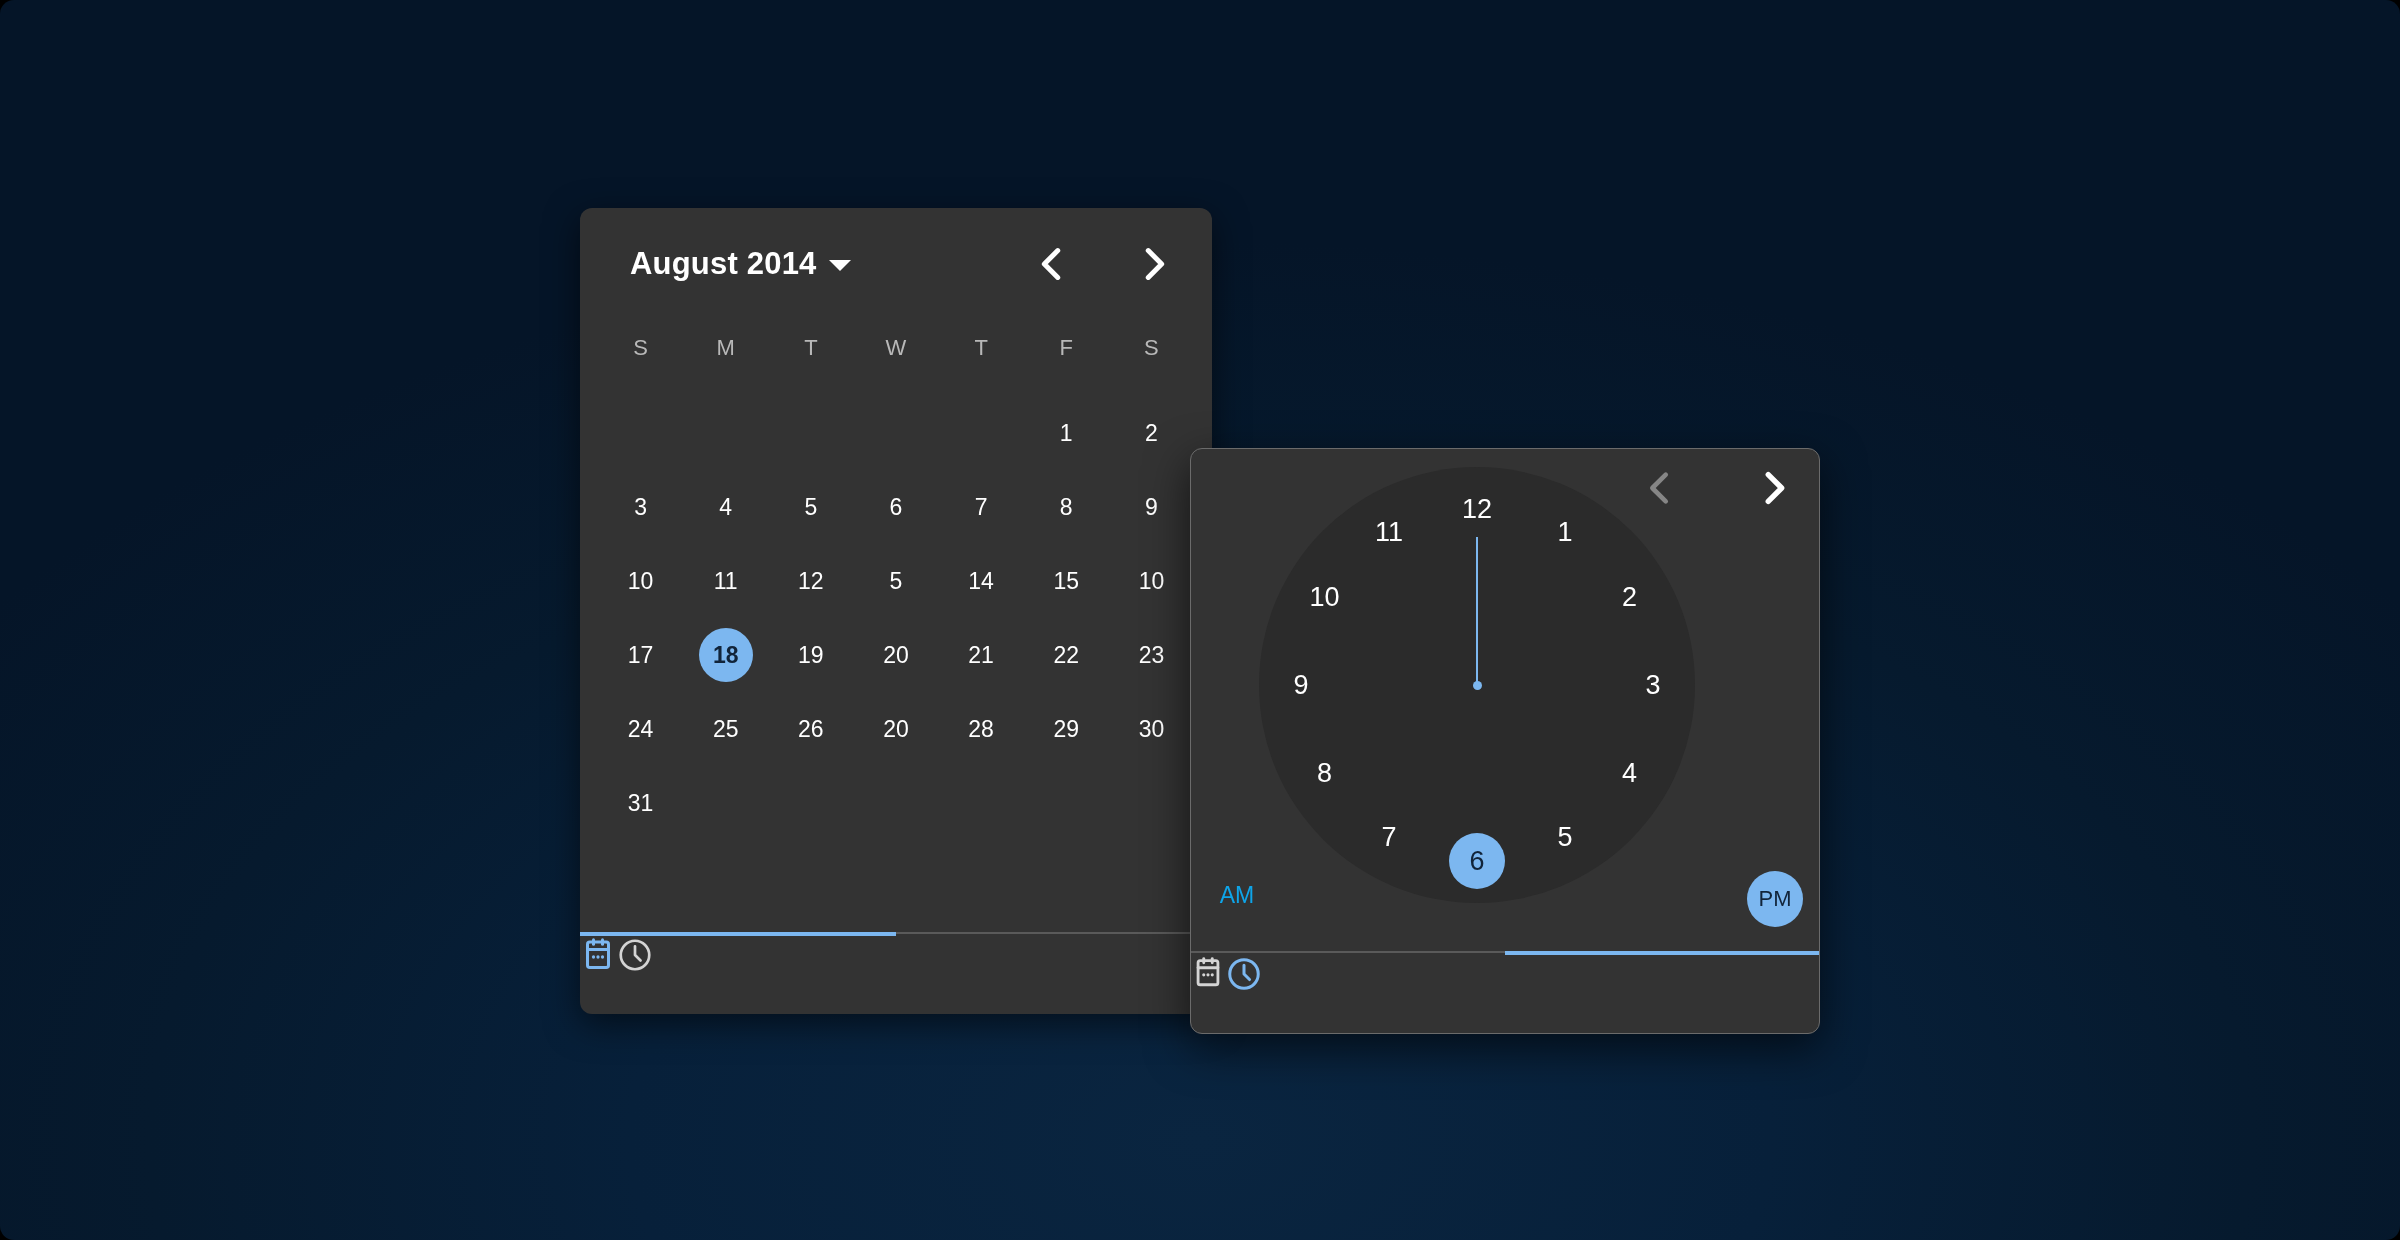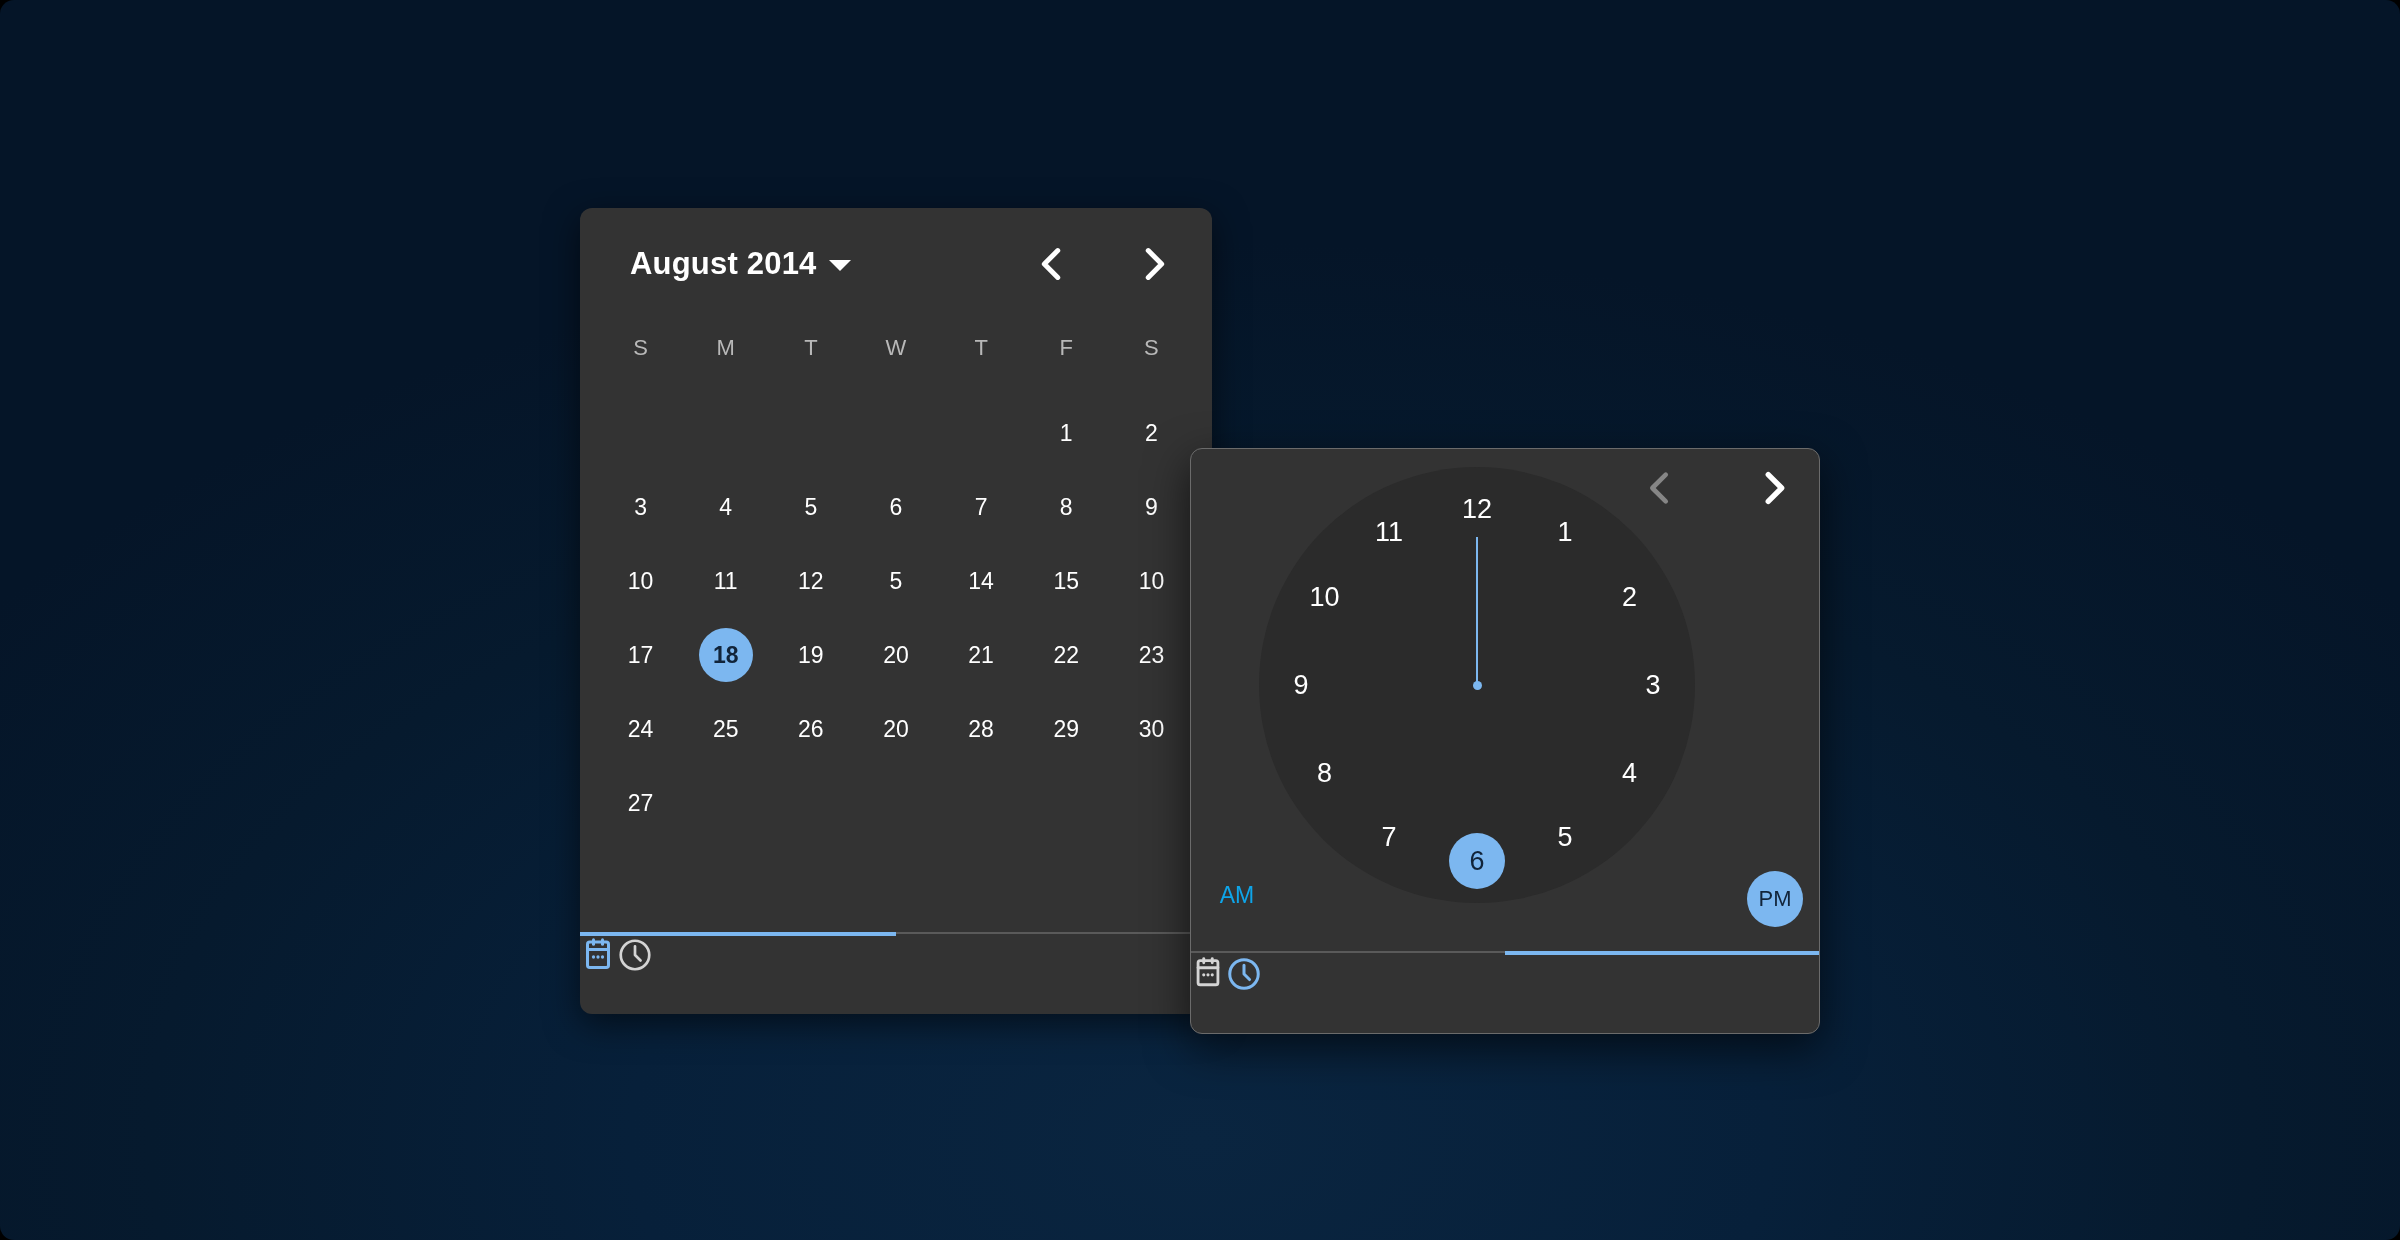--- a/index.html
+++ b/index.html
@@ -362,21 +362,21 @@
         <div class="day-cell">
           <div class="day-inner">28</div>
         </div>
         <div class="day-cell">
           <div class="day-inner">29</div>
         </div>
         <div class="day-cell">
           <div class="day-inner">30</div>
         </div>
         <div class="day-cell">
-          <div class="day-inner">27</div>
+          <div class="day-inner">31</div>
         </div>
       </div>
 
     <div class="tabbar-wrap">
       <div class="indicator-rail">
         <div style="position:absolute;left:0;top:0;width:100%;height:2px;background:#5a5a5a;"></div>
         <div style="position:absolute;left:0;top:0;width:50%;height:4px;background:#7cb7f0;"></div>
       </div>
       <div style="position:absolute;left:0;top:4px;width:100%;height:78px;display:flex;">
         <div class="tab">

